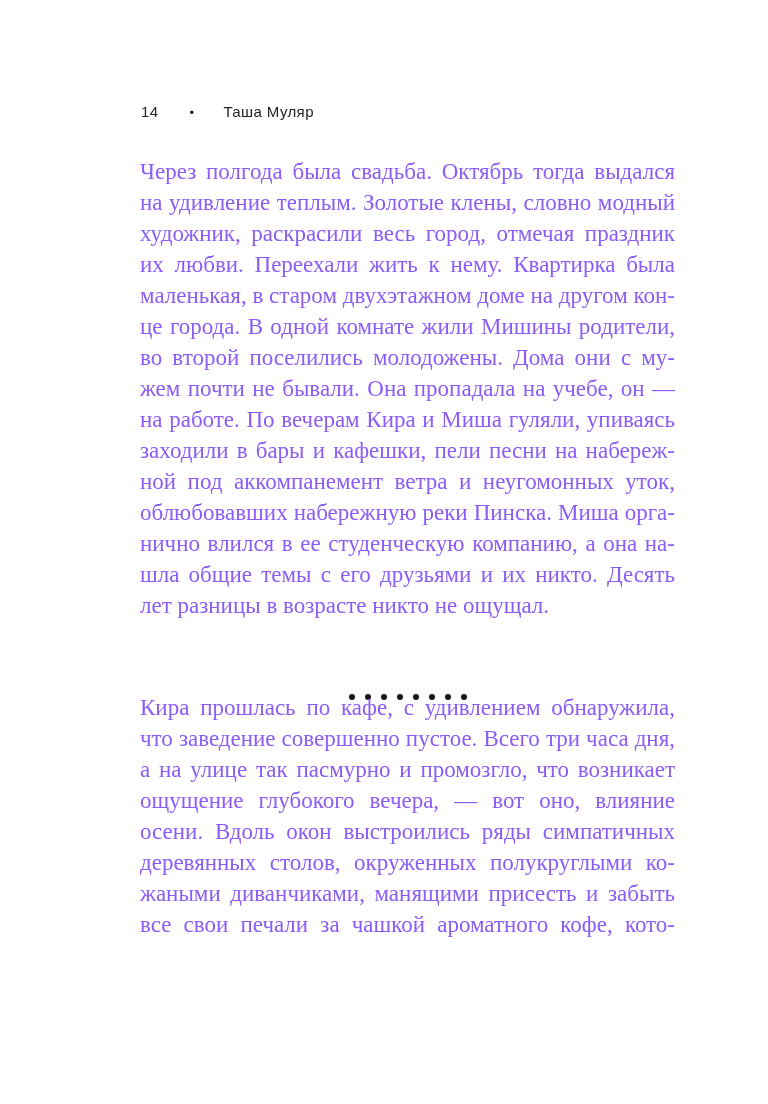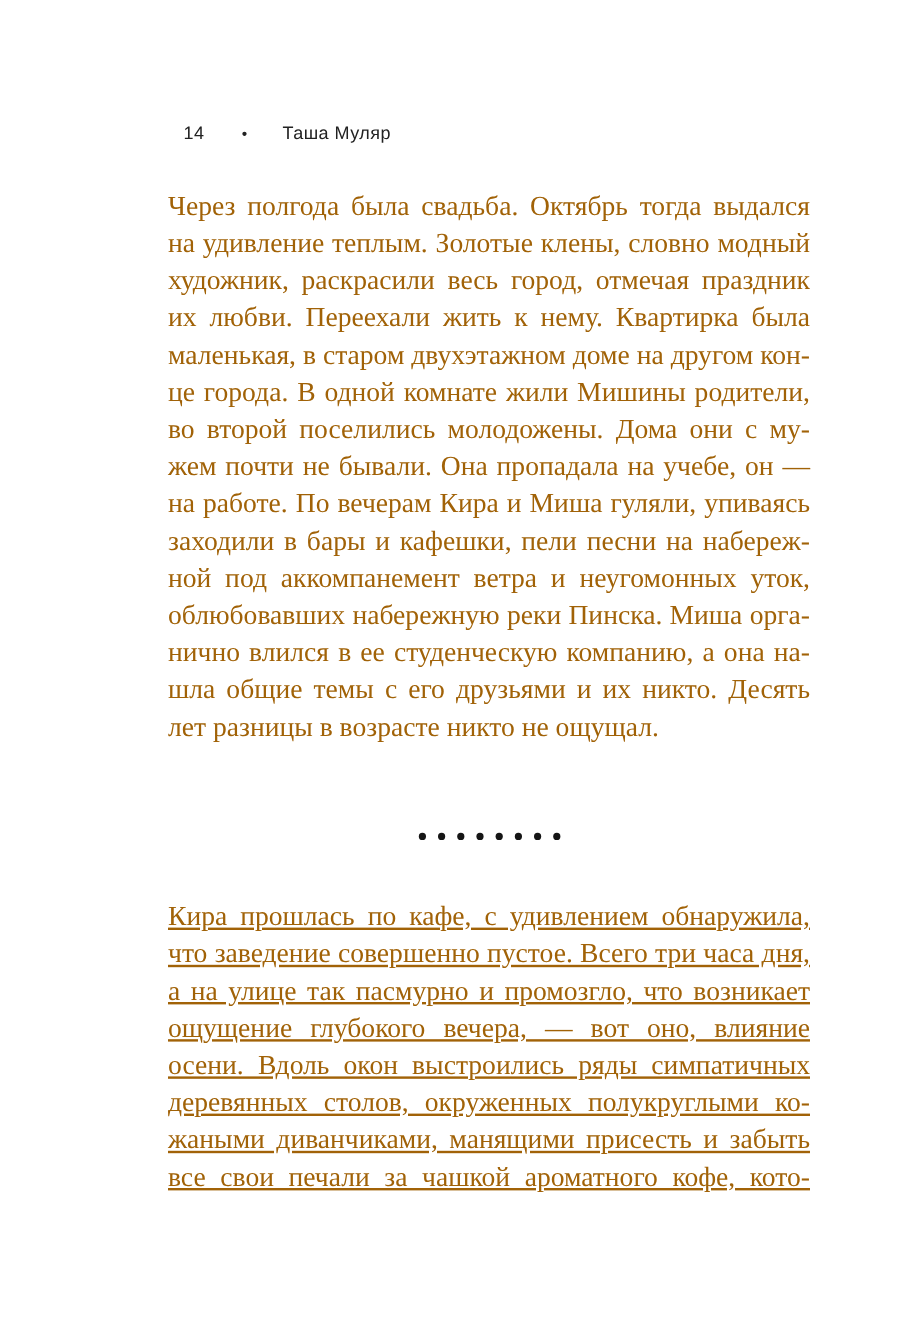--- a/index.html
+++ b/index.html
@@ -11,21 +11,21 @@
     overflow: hidden;
     font-family: "Liberation Serif", "DejaVu Serif", serif;
   }
   .page {
     position: absolute;
     inset: 0;
     background: #ffffff;
   }
   .running-header {
     position: absolute;
-    left: 153px;
+    left: 141px;
     top: 103px;
     display: flex;
     align-items: baseline;
     font-family: "Liberation Sans", sans-serif;
     font-size: 15px;
     line-height: 18px;
     color: #222222;
     letter-spacing: 0.4px;
   }
   .header-dot {
@@ -33,24 +33,24 @@
     font-size: 13px;
     color: #222222;
   }
   .para {
     position: absolute;
     left: 140px;
     width: 535px;
     font-family: "Liberation Serif", "DejaVu Serif", serif;
     font-size: 23px;
     line-height: 31px;
-    color: #a16207;
+    color: #8b5cf6;
   }
   .para-1 { top: 156px; }
-  .para-2 { top: 748px; text-decoration: underline; }
+  .para-2 { top: 692px; }
   .line {
     text-align: justify;
     text-align-last: justify;
     text-justify: inter-word;
   }
   .line.align-left {
     text-align: center;
     text-align-last: left;
   }
   .separator {

